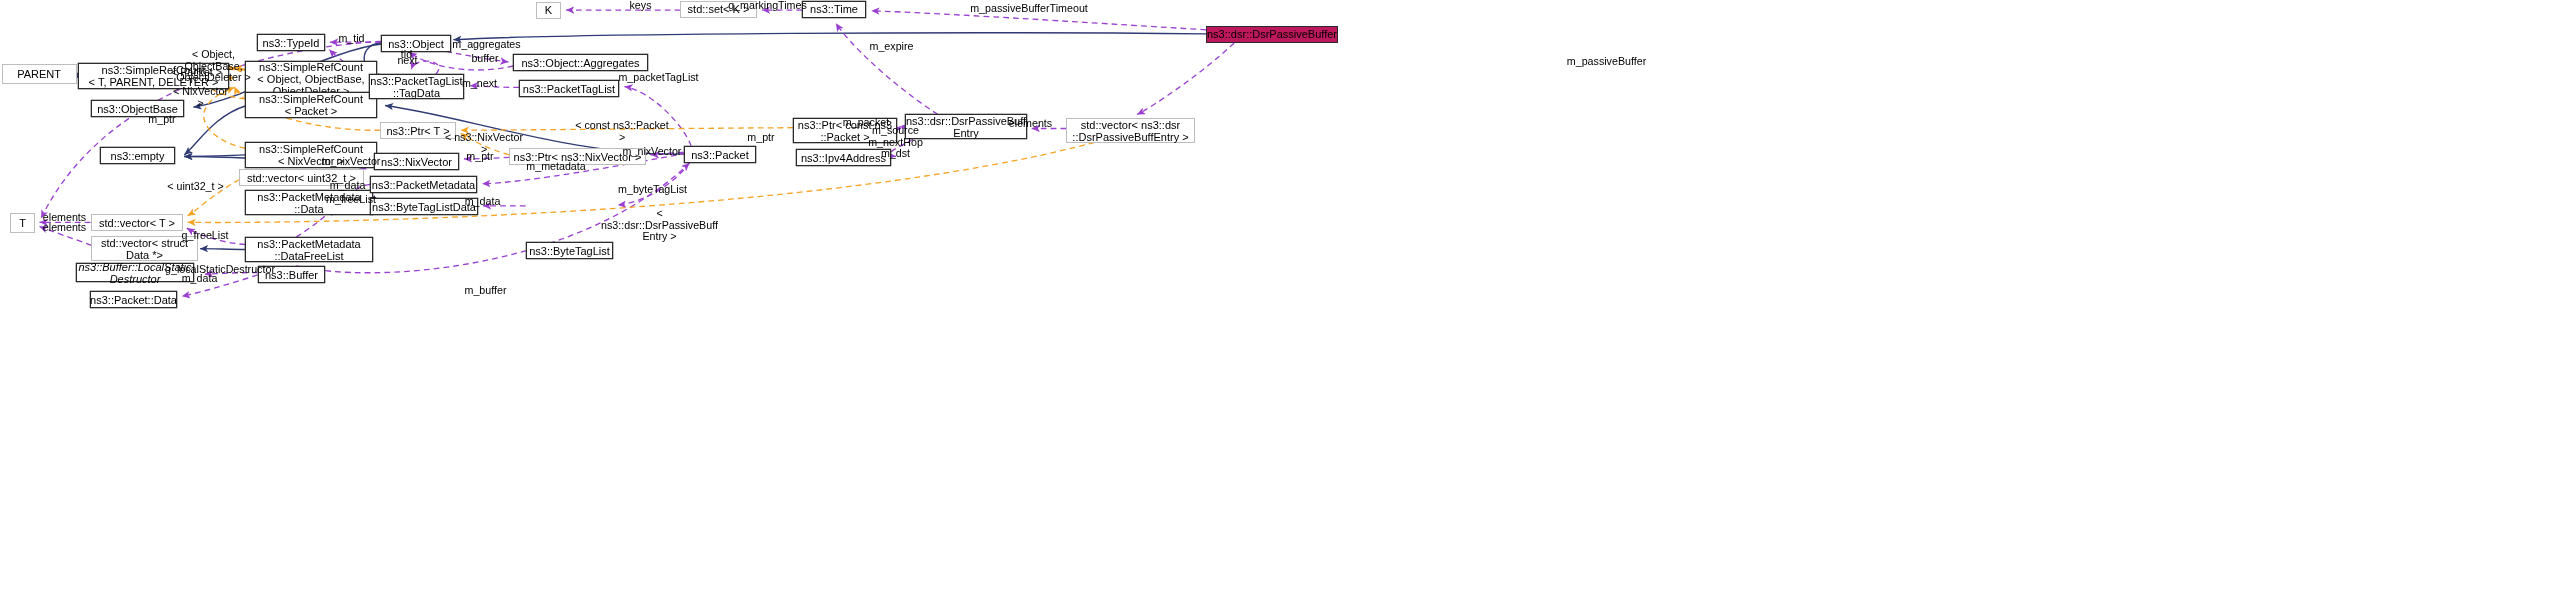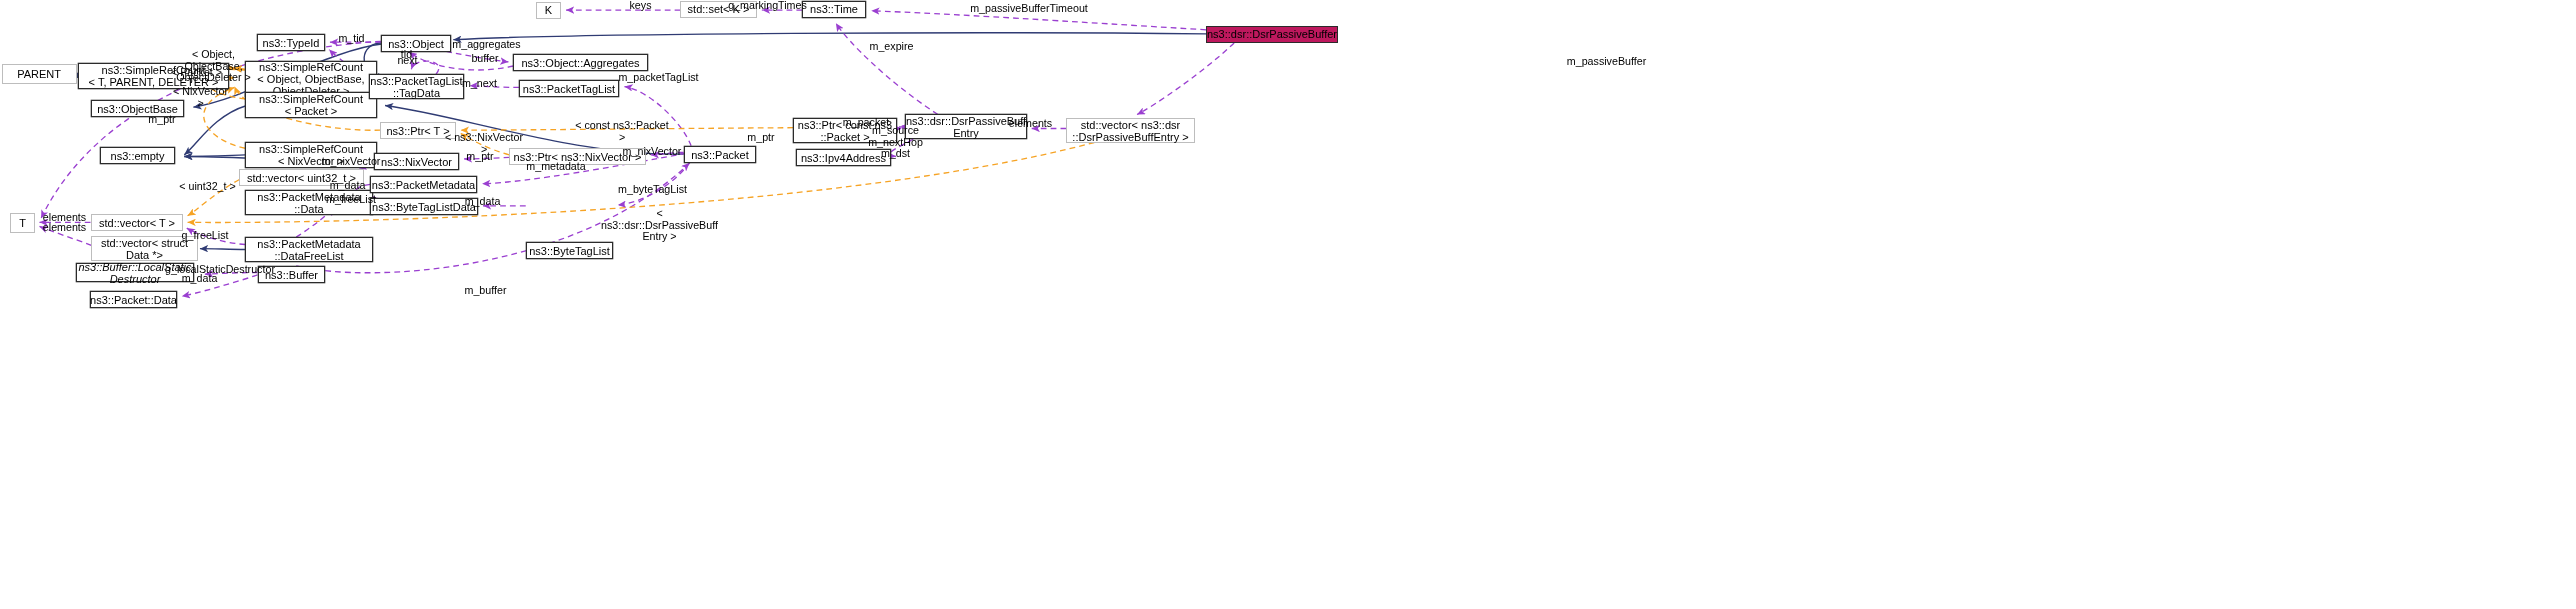--- a/index.html
+++ b/index.html
@@ -291,21 +291,21 @@
       <div class="edge-label" style="left: 1005px; top: 118px; width: 51px;">elements</div>
       <div class="edge-label" style="left: 441px; top: 132px; width: 86px;">&lt; ns3::NixVector &gt;</div>
       <div class="edge-label" style="left: 866px; top: 125px; width: 59px;">m_source
 m_nextHop
 m_dst</div>
       <div class="edge-label" style="left: 743px; top: 132px; width: 36px;">m_ptr</div>
       <div class="edge-label" style="left: 462px; top: 151px; width: 36px;">m_ptr</div>
       <div class="edge-label" style="left: 318px; top: 156px; width: 66px;">m_nixVector</div>
       <div class="edge-label" style="left: 619px; top: 146px; width: 66px;">m_nixVector</div>
       <div class="edge-label" style="left: 524px; top: 161px; width: 64px;">m_metadata</div>
-      <div class="edge-label" style="left: 178px; top: 181px; width: 59px;">&lt; uint32_t &gt;</div>
+      <div class="edge-label" style="left: 166px; top: 181px; width: 59px;">&lt; uint32_t &gt;</div>
       <div class="edge-label" style="left: 327px; top: 180px; width: 41px;">m_data</div>
       <div class="edge-label" style="left: 614px; top: 184px; width: 77px;">m_byteTagList</div>
       <div class="edge-label" style="left: 323px; top: 194px; width: 56px;">m_freeList</div>
       <div class="edge-label" style="left: 462px; top: 196px; width: 41px;">m_data</div>
       <div class="edge-label" style="left: 598px; top: 208px; width: 123px;">&lt; ns3::dsr::DsrPassiveBuff
 Entry &gt;</div>
       <div class="edge-label" style="left: 39px; top: 212px; width: 51px;">elements</div>
       <div class="edge-label" style="left: 39px; top: 222px; width: 51px;">elements</div>
       <div class="edge-label" style="left: 178px; top: 230px; width: 54px;">g_freeList</div>
       <div class="edge-label" style="left: 165px; top: 264px; width: 110px;">g_localStaticDestructor</div>

